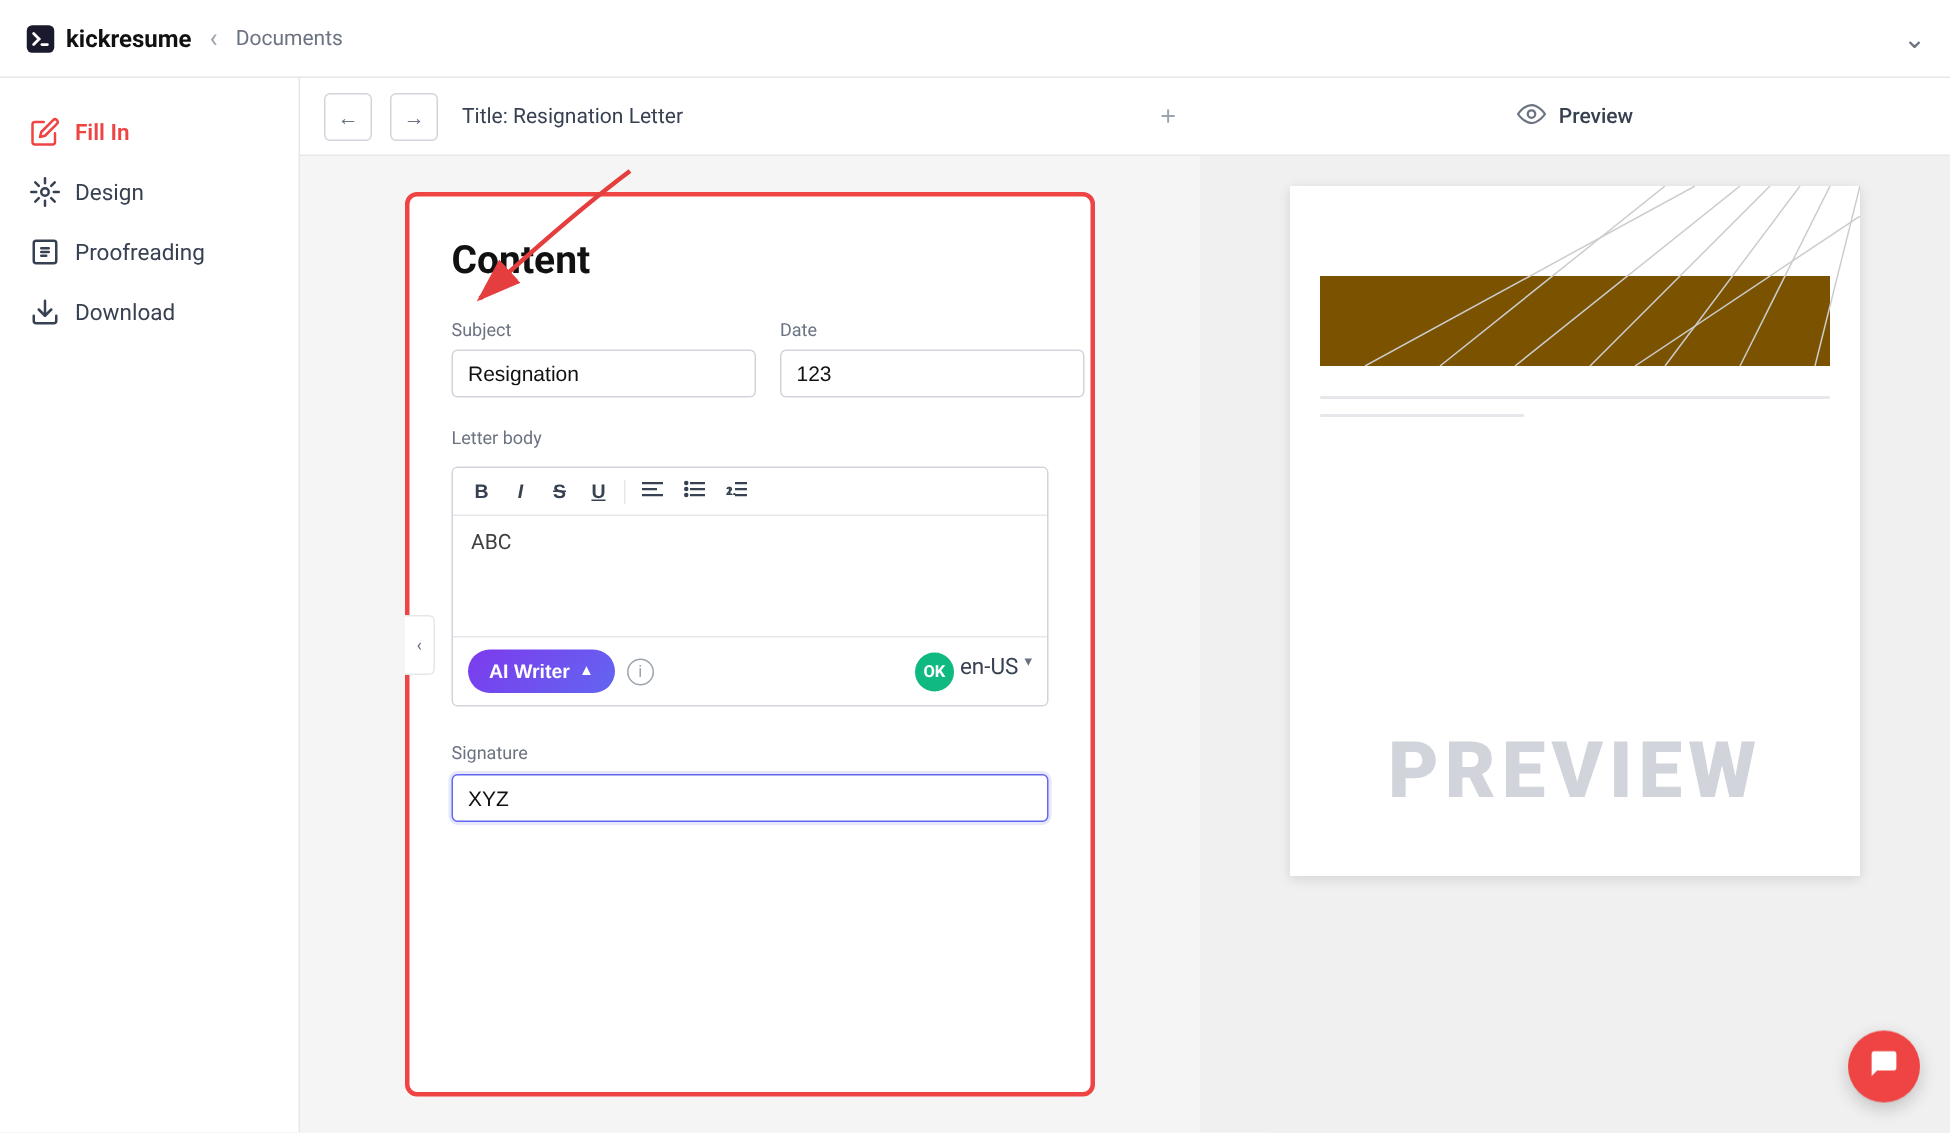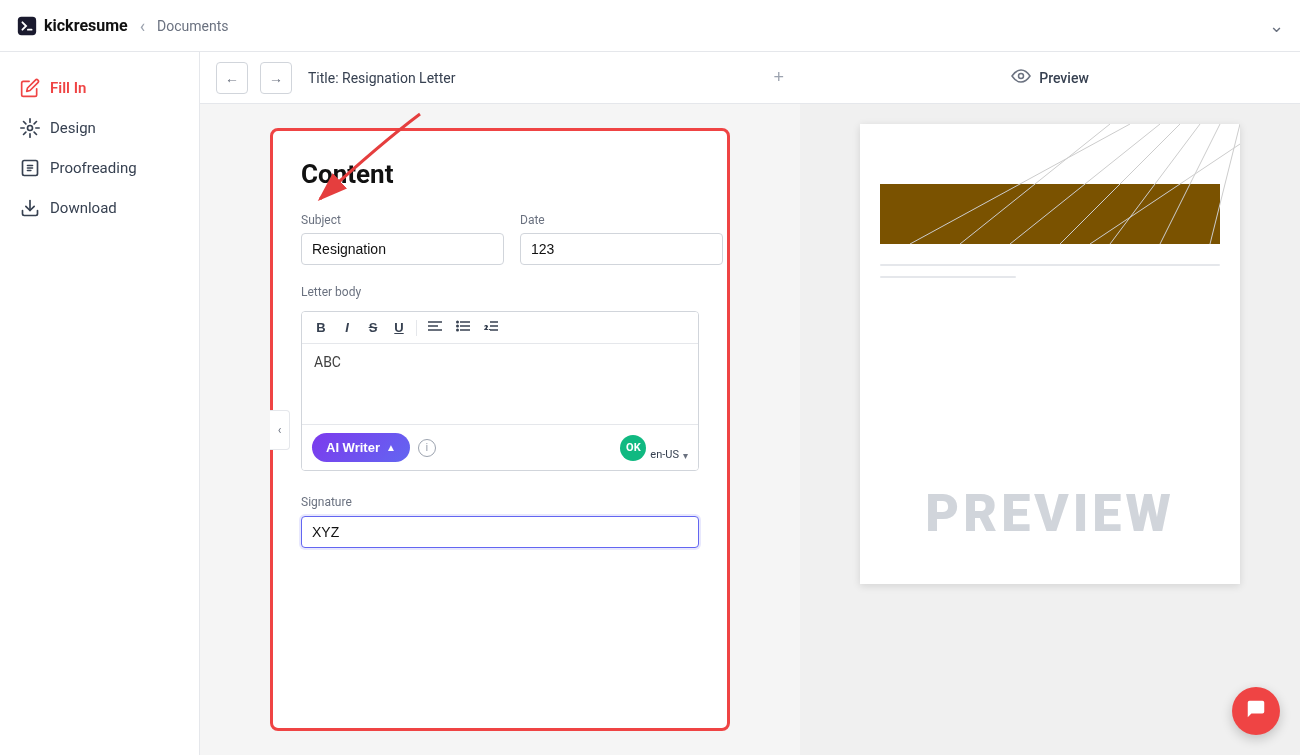--- a/index.html
+++ b/index.html
@@ -288,38 +288,38 @@
       align-items: center;
       justify-content: center;
       font-size: 11px;
       color: #9ca3af;
       cursor: pointer;
       margin-left: 4px;
     }
 
     .lang-selector {
       display: flex;
-      align-items: flex-end;
+      align-items: flex-start;
       gap: 4px;
       cursor: pointer;
     }
     .ok-badge {
       background: #10b981;
       color: #fff;
       border-radius: 50%;
       width: 26px;
       height: 26px;
       display: flex;
       align-items: center;
       justify-content: center;
       font-size: 11px;
       font-weight: 700;
     }
     .lang-text {
-      font-size: 11px;
+      font-size: 15px;
       color: #374151;
     }
     .lang-chevron {
       font-size: 10px;
       color: #6b7280;
     }
 
     .signature-group {
       margin-top: 20px;
     }

